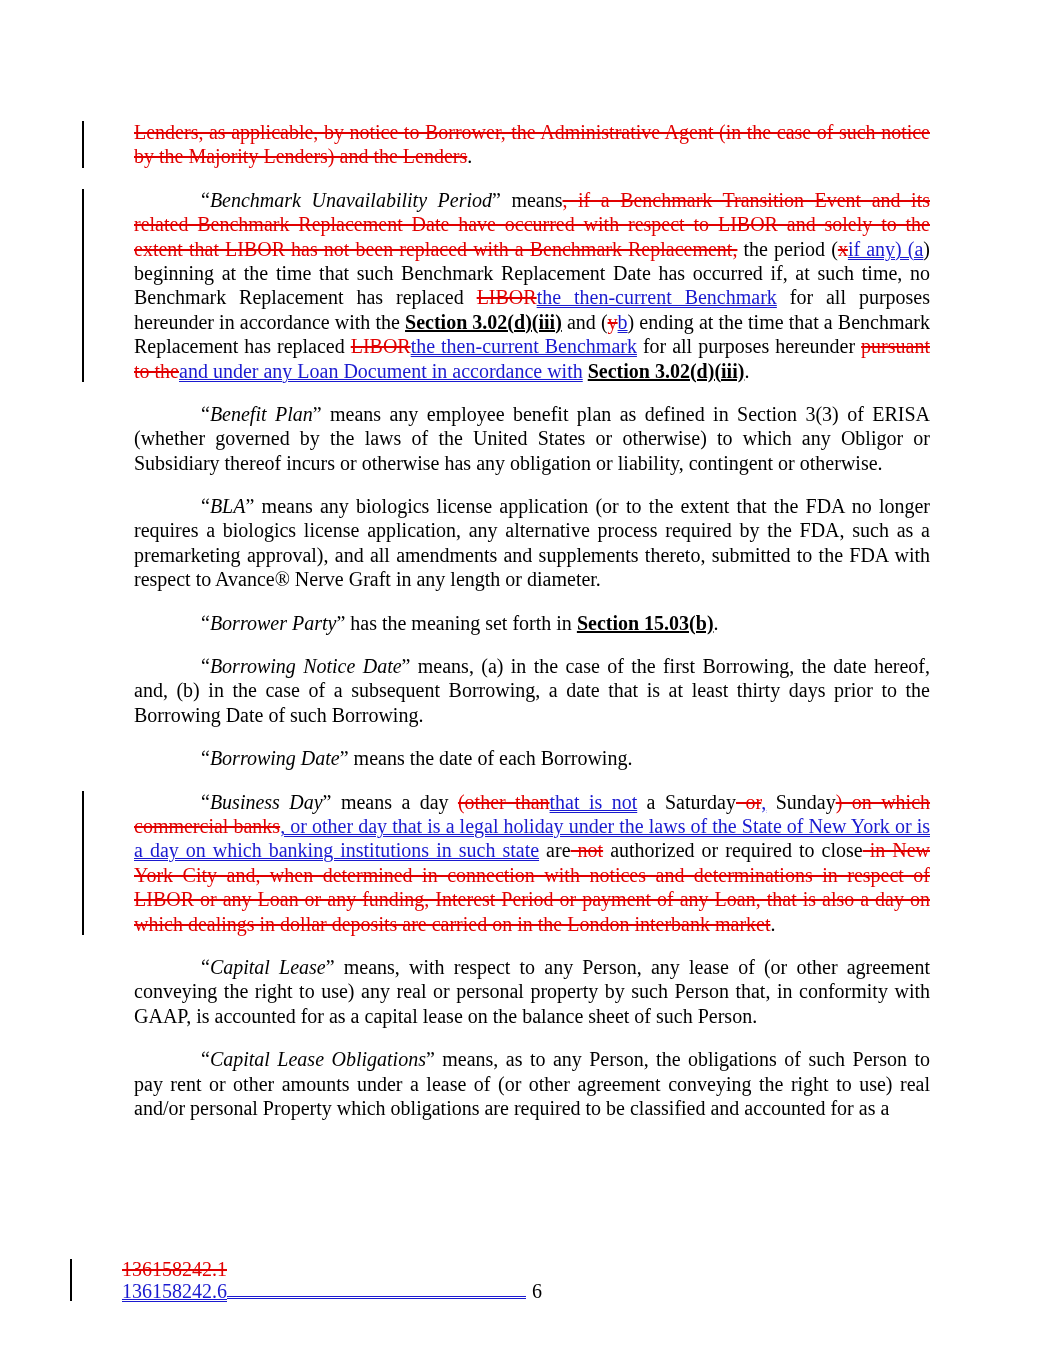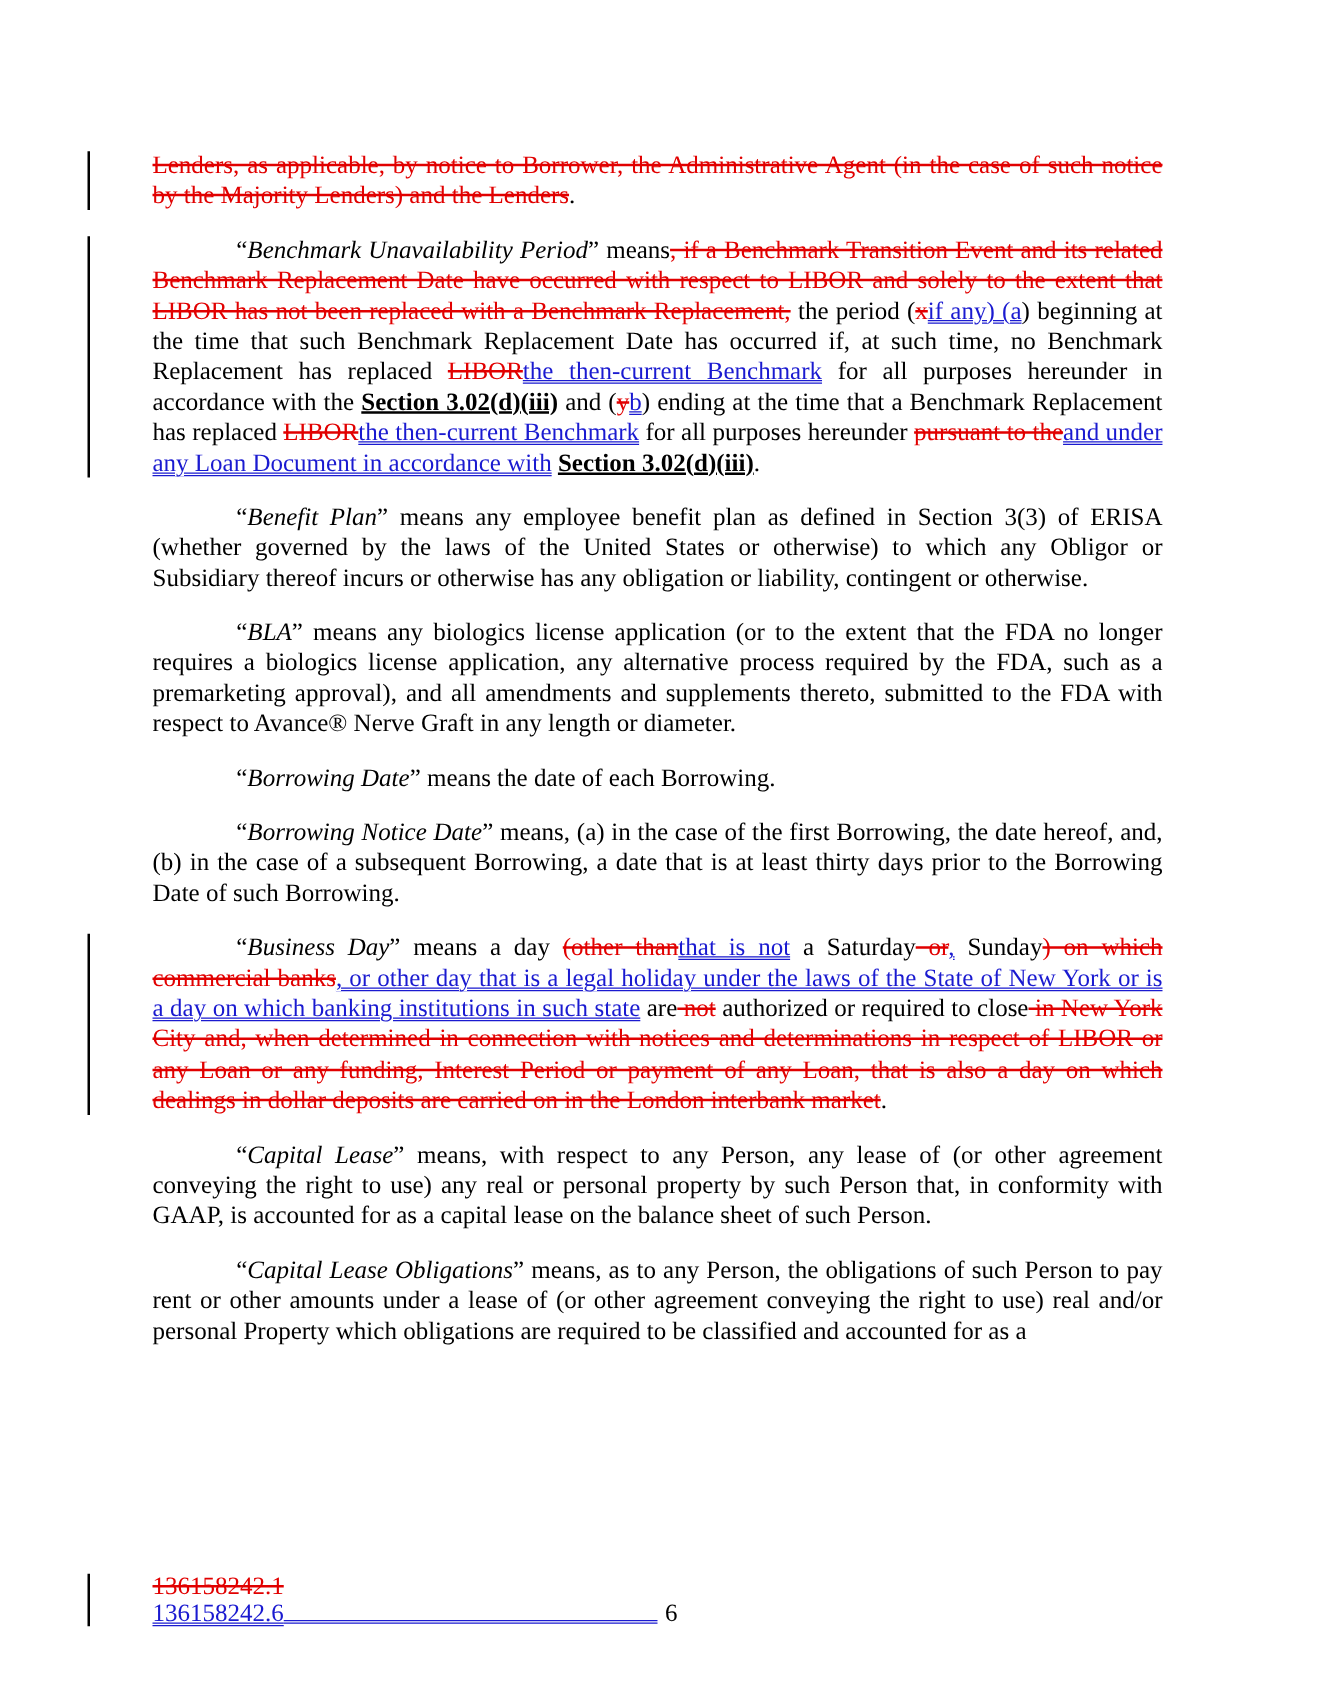--- a/index.html
+++ b/index.html
@@ -22,21 +22,21 @@
   }
   .content{
     position:absolute;
     top:120px;
     left:122px;
     width:808px;
     font-size:20px;
     line-height:1.22;
   }
   p.para{
-    margin:0 0 19px 0;
+    margin:0 0 19px 12px;
     text-align:justify;
     position:relative;
   }
   p.para.indent{ text-indent:67px; }
   p.para.changed::before,
   .footer.changed::before{
     content:"";
     position:absolute;
     left:-52px;
     top:1px;
@@ -101,22 +101,23 @@
 </style>
 </head>
 <body>
 
 <div class="page">
   <div class="content" id="paragraphs">
       <p class="para changed"><span class="run-deleted">Lenders, as applicable, by notice to Borrower, the Administrative Agent (in the case of such notice by the Majority Lenders) and the Lenders</span><span class="run-normal">.</span></p>
       <p class="para indent changed"><span class="run-normal">“</span><span class="run-bold-italic">Benchmark Unavailability Period</span><span class="run-normal">” means</span><span class="run-deleted">, if a Benchmark Transition Event and its related Benchmark Replacement Date have occurred with respect to LIBOR and solely to the extent that LIBOR has not been replaced with a Benchmark Replacement,</span><span class="run-normal"> the period (</span><span class="run-deleted">x</span><span class="run-inserted">if any) (a</span><span class="run-normal">) beginning at the time that such Benchmark Replacement Date has occurred if, at such time, no Benchmark Replacement has replaced </span><span class="run-deleted">LIBOR</span><span class="run-inserted">the then-current Benchmark</span><span class="run-normal"> for all purposes hereunder in accordance with the </span><span class="run-bold">Section 3.02(d)(iii)</span><span class="run-normal"> and (</span><span class="run-deleted">y</span><span class="run-inserted">b</span><span class="run-normal">) ending at the time that a Benchmark Replacement has replaced </span><span class="run-deleted">LIBOR</span><span class="run-inserted">the then-current Benchmark</span><span class="run-normal"> for all purposes hereunder </span><span class="run-deleted">pursuant to the</span><span class="run-inserted">and under any Loan Document in accordance with</span><span class="run-normal"> </span><span class="run-bold">Section 3.02(d)(iii)</span><span class="run-normal">.</span></p>
       <p class="para indent"><span class="run-normal">“</span><span class="run-bold-italic">Benefit Plan</span><span class="run-normal">” means any employee benefit plan as defined in Section 3(3) of ERISA (whether governed by the laws of the United States or otherwise) to which any Obligor or Subsidiary thereof incurs or otherwise has any obligation or liability, contingent or otherwise.</span></p>
       <p class="para indent"><span class="run-normal">“</span><span class="run-bold-italic">BLA</span><span class="run-normal">” means any biologics license application (or to the extent that the FDA no longer requires a biologics license application, any alternative process required by the FDA, such as a premarketing approval), and all amendments and supplements thereto, submitted to the FDA with respect to Avance® Nerve Graft in any length or diameter.</span></p>
+      <p class="para indent"><span class="run-normal">“</span><span class="run-bold-italic">Borrower Party</span><span class="run-normal">” has the meaning set forth in </span><span class="run-bold">Section 15.03(b)</span><span class="run-normal">.</span></p>
+      <p class="para indent"><span class="run-normal">“</span><span class="run-bold-italic">Borrowing Notice Date</span><span class="run-normal">” means, (a) in the case of the first Borrowing, the date hereof, and, (b) in the case of a subsequent Borrowing, a date that is at least thirty days prior to the Borrowing Date of such Borrowing.</span></p>
       <p class="para indent"><span class="run-normal">“</span><span class="run-bold-italic">Borrowing Date</span><span class="run-normal">” means the date of each Borrowing.</span></p>
-      <p class="para indent"><span class="run-normal">“</span><span class="run-bold-italic">Borrowing Notice Date</span><span class="run-normal">” means, (a) in the case of the first Borrowing, the date hereof, and, (b) in the case of a subsequent Borrowing, a date that is at least thirty days prior to the Borrowing Date of such Borrowing.</span></p>
       <p class="para indent changed"><span class="run-normal">“</span><span class="run-bold-italic">Business Day</span><span class="run-normal">” means a day </span><span class="run-deleted">(other than</span><span class="run-inserted">that is not</span><span class="run-normal"> a Saturday</span><span class="run-deleted"> or</span><span class="run-inserted">,</span><span class="run-normal"> Sunday</span><span class="run-deleted">) on which commercial banks</span><span class="run-inserted">, or other day that is a legal holiday under the laws of the State of New York or is a day on which banking institutions in such state</span><span class="run-normal"> are</span><span class="run-deleted"> not</span><span class="run-normal"> authorized or required to close</span><span class="run-deleted"> in New York City and, when determined in connection with notices and determinations in respect of LIBOR or any Loan or any funding, Interest Period or payment of any Loan, that is also a day on which dealings in dollar deposits are carried on in the London interbank market</span><span class="run-normal">.</span></p>
       <p class="para indent"><span class="run-normal">“</span><span class="run-bold-italic">Capital Lease</span><span class="run-normal">” means, with respect to any Person, any lease of (or other agreement conveying the right to use) any real or personal property by such Person that, in conformity with GAAP, is accounted for as a capital lease on the balance sheet of such Person.</span></p>
       <p class="para indent"><span class="run-normal">“</span><span class="run-bold-italic">Capital Lease Obligations</span><span class="run-normal">” means, as to any Person, the obligations of such Person to pay rent or other amounts under a lease of (or other agreement conveying the right to use) real and/or personal Property which obligations are required to be classified and accounted for as a</span></p>
     </div>
 
   <div class="footer changed">
     <div class="doc-id del-id">136158242.1</div>
     <div class="footer-row">
       <span class="doc-id ins-id">136158242.6</span>
       <span class="leader"></span>

